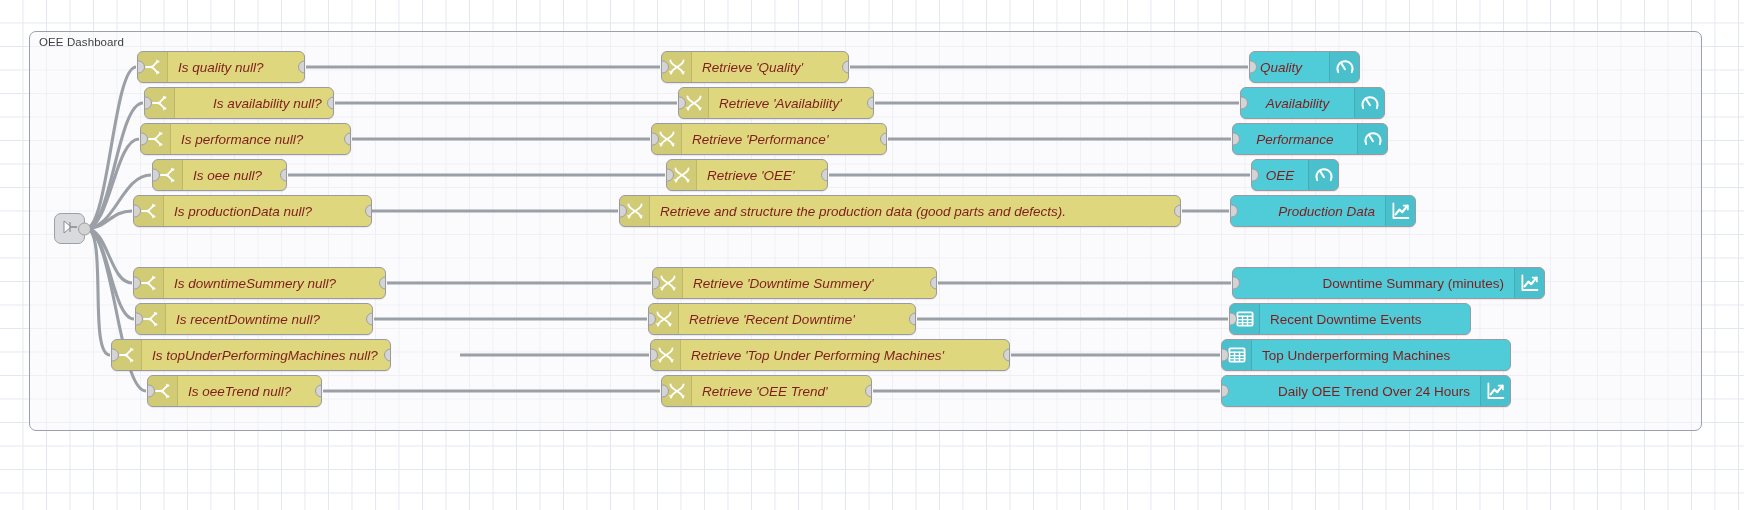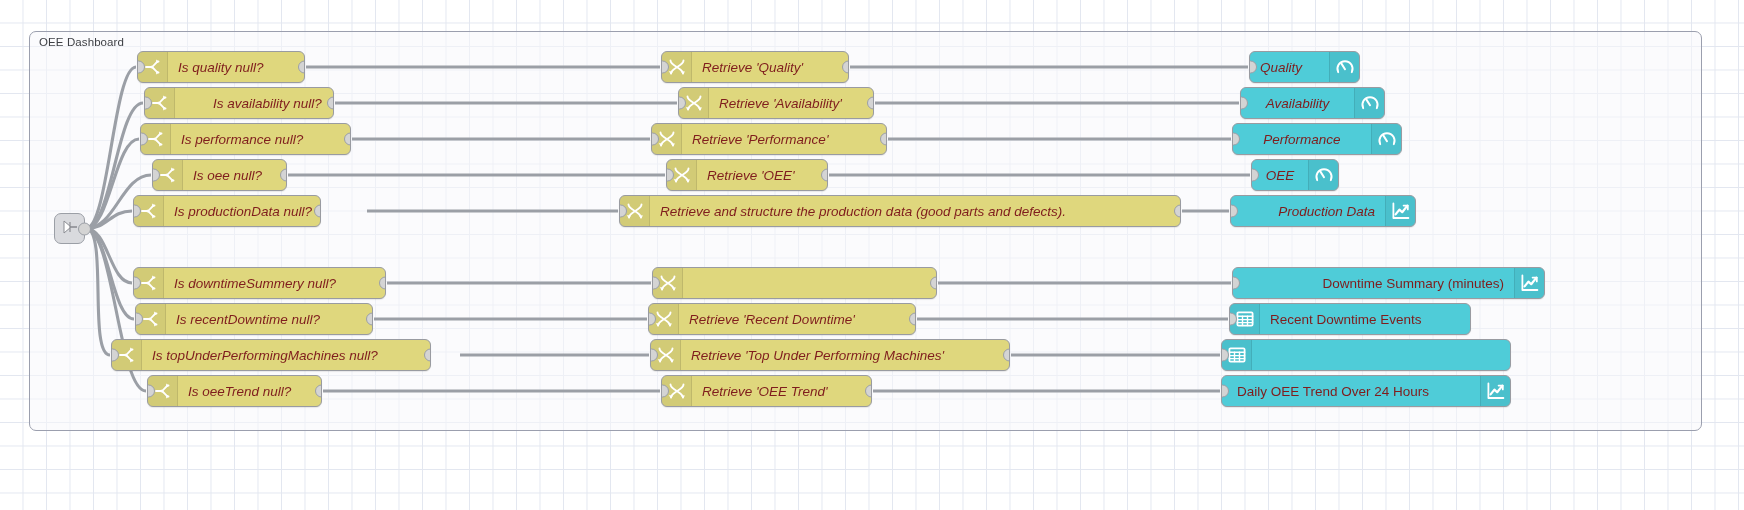--- a/index.html
+++ b/index.html
@@ -198,21 +198,21 @@
             <path d="M7.5 10 C12 10 12 4.5 15.5 4.5" fill="none" stroke="#ffffff" stroke-width="1.9" stroke-linecap="round" stroke-linejoin="round"></path>
             <path d="M7.5 10 C12 10 12 15.5 15.5 15.5" fill="none" stroke="#ffffff" stroke-width="1.9" stroke-linecap="round" stroke-linejoin="round"></path>
             <path d="M13.2 2.4 L16.2 4.5 L13.2 6.6 Z" fill="#ffffff" stroke="none" stroke-width="1" stroke-linecap="round" stroke-linejoin="round"></path>
             <path d="M13.2 13.4 L16.2 15.5 L13.2 17.6 Z" fill="#ffffff" stroke="none" stroke-width="1" stroke-linecap="round" stroke-linejoin="round"></path>
           </svg>
         </span>
         <span class="label italic left">Is oee null?</span>
         <span class="port inp"></span>
         <span class="port out"></span>
       </div>
-      <div class="node yellow" style="left: 133px; top: 195px; width: 188px;">
+      <div class="node yellow" style="left: 133px; top: 195px; width: 239px;">
         <span class="icon-box left">
           <svg width="20" height="20" viewBox="0 0 20 20">
             <path d="M3 10 L7.5 10" fill="none" stroke="#ffffff" stroke-width="1.9" stroke-linecap="round" stroke-linejoin="round"></path>
             <path d="M7.5 10 C12 10 12 4.5 15.5 4.5" fill="none" stroke="#ffffff" stroke-width="1.9" stroke-linecap="round" stroke-linejoin="round"></path>
             <path d="M7.5 10 C12 10 12 15.5 15.5 15.5" fill="none" stroke="#ffffff" stroke-width="1.9" stroke-linecap="round" stroke-linejoin="round"></path>
             <path d="M13.2 2.4 L16.2 4.5 L13.2 6.6 Z" fill="#ffffff" stroke="none" stroke-width="1" stroke-linecap="round" stroke-linejoin="round"></path>
             <path d="M13.2 13.4 L16.2 15.5 L13.2 17.6 Z" fill="#ffffff" stroke="none" stroke-width="1" stroke-linecap="round" stroke-linejoin="round"></path>
           </svg>
         </span>
         <span class="label italic left">Is productionData null?</span>
@@ -240,21 +240,21 @@
             <path d="M7.5 10 C12 10 12 4.5 15.5 4.5" fill="none" stroke="#ffffff" stroke-width="1.9" stroke-linecap="round" stroke-linejoin="round"></path>
             <path d="M7.5 10 C12 10 12 15.5 15.5 15.5" fill="none" stroke="#ffffff" stroke-width="1.9" stroke-linecap="round" stroke-linejoin="round"></path>
             <path d="M13.2 2.4 L16.2 4.5 L13.2 6.6 Z" fill="#ffffff" stroke="none" stroke-width="1" stroke-linecap="round" stroke-linejoin="round"></path>
             <path d="M13.2 13.4 L16.2 15.5 L13.2 17.6 Z" fill="#ffffff" stroke="none" stroke-width="1" stroke-linecap="round" stroke-linejoin="round"></path>
           </svg>
         </span>
         <span class="label italic left">Is recentDowntime null?</span>
         <span class="port inp"></span>
         <span class="port out"></span>
       </div>
-      <div class="node yellow" style="left: 111px; top: 339px; width: 320px;">
+      <div class="node yellow" style="left: 111px; top: 339px; width: 280px;">
         <span class="icon-box left">
           <svg width="20" height="20" viewBox="0 0 20 20">
             <path d="M3 10 L7.5 10" fill="none" stroke="#ffffff" stroke-width="1.9" stroke-linecap="round" stroke-linejoin="round"></path>
             <path d="M7.5 10 C12 10 12 4.5 15.5 4.5" fill="none" stroke="#ffffff" stroke-width="1.9" stroke-linecap="round" stroke-linejoin="round"></path>
             <path d="M7.5 10 C12 10 12 15.5 15.5 15.5" fill="none" stroke="#ffffff" stroke-width="1.9" stroke-linecap="round" stroke-linejoin="round"></path>
             <path d="M13.2 2.4 L16.2 4.5 L13.2 6.6 Z" fill="#ffffff" stroke="none" stroke-width="1" stroke-linecap="round" stroke-linejoin="round"></path>
             <path d="M13.2 13.4 L16.2 15.5 L13.2 17.6 Z" fill="#ffffff" stroke="none" stroke-width="1" stroke-linecap="round" stroke-linejoin="round"></path>
           </svg>
         </span>
         <span class="label italic left">Is topUnderPerformingMachines null?</span>
@@ -342,20 +342,21 @@
       </div>
       <div class="node yellow" style="left: 652px; top: 267px; width: 285px;">
         <span class="icon-box left">
           <svg width="20" height="20" viewBox="0 0 20 20">
             <path d="M3.5 3.5 C3.5 9 16 11 16 16.5" fill="none" stroke="#ffffff" stroke-width="1.9" stroke-linecap="round" stroke-linejoin="round"></path>
             <path d="M16.5 3.5 C16.5 9 4 11 4 16.5" fill="none" stroke="#ffffff" stroke-width="1.9" stroke-linecap="round" stroke-linejoin="round"></path>
             <path d="M13.6 14.2 L16 17.4 L18 14.4 Z" fill="#ffffff" stroke="none" stroke-width="1" stroke-linecap="round" stroke-linejoin="round"></path>
             <path d="M1.7 14.2 L4.1 17.4 L6.1 14.4 Z" fill="#ffffff" stroke="none" stroke-width="1" stroke-linecap="round" stroke-linejoin="round"></path>
           </svg>
         </span>
+        <span class="label italic left">Retrieve 'Downtime Summery'</span>
         <span class="port inp"></span>
         <span class="port out"></span>
       </div>
       <div class="node yellow" style="left: 648px; top: 303px; width: 268px;">
         <span class="icon-box left">
           <svg width="20" height="20" viewBox="0 0 20 20">
             <path d="M3.5 3.5 C3.5 9 16 11 16 16.5" fill="none" stroke="#ffffff" stroke-width="1.9" stroke-linecap="round" stroke-linejoin="round"></path>
             <path d="M16.5 3.5 C16.5 9 4 11 4 16.5" fill="none" stroke="#ffffff" stroke-width="1.9" stroke-linecap="round" stroke-linejoin="round"></path>
             <path d="M13.6 14.2 L16 17.4 L18 14.4 Z" fill="#ffffff" stroke="none" stroke-width="1" stroke-linecap="round" stroke-linejoin="round"></path>
             <path d="M1.7 14.2 L4.1 17.4 L6.1 14.4 Z" fill="#ffffff" stroke="none" stroke-width="1" stroke-linecap="round" stroke-linejoin="round"></path>
@@ -404,21 +405,21 @@
       <div class="node cyan" style="left: 1240px; top: 87px; width: 145px;">
         <span class="label italic center">Availability</span>
         <span class="icon-box right">
           <svg width="20" height="20" viewBox="0 0 20 20">
             <path d="M3.2 15.2 A7.6 7.6 0 1 1 16.8 15.2" fill="none" stroke="#ffffff" stroke-width="1.9" stroke-linecap="round"></path>
             <path d="M10 12.2 L6.3 6.4" fill="none" stroke="#ffffff" stroke-width="2" stroke-linecap="round" stroke-linejoin="round"></path>
           </svg>
         </span>
         <span class="port inp"></span>
       </div>
-      <div class="node cyan" style="left: 1232px; top: 123px; width: 170px; align-items: center;">
+      <div class="node cyan" style="left: 1232px; top: 123px; width: 156px; align-items: center;">
         <span class="label italic center">Performance</span>
         <span class="icon-box right">
           <svg width="20" height="20" viewBox="0 0 20 20">
             <path d="M3.2 15.2 A7.6 7.6 0 1 1 16.8 15.2" fill="none" stroke="#ffffff" stroke-width="1.9" stroke-linecap="round"></path>
             <path d="M10 12.2 L6.3 6.4" fill="none" stroke="#ffffff" stroke-width="2" stroke-linecap="round" stroke-linejoin="round"></path>
           </svg>
         </span>
         <span class="port inp"></span>
       </div>
       <div class="node cyan" style="left: 1251px; top: 159px; width: 88px;">
@@ -471,23 +472,24 @@
         <span class="icon-box left">
           <svg width="20" height="20" viewBox="0 0 20 20">
             <rect x="2.4" y="3.4" width="15.2" height="13.2" rx="1.2" fill="none" stroke="#ffffff" stroke-width="1.8"></rect>
             <path d="M2.4 7.2 L17.6 7.2" fill="none" stroke="#ffffff" stroke-width="1.6" stroke-linecap="round" stroke-linejoin="round"></path>
             <path d="M2.4 10.6 L17.6 10.6" fill="none" stroke="#ffffff" stroke-width="1.4" stroke-linecap="round" stroke-linejoin="round"></path>
             <path d="M2.4 13.6 L17.6 13.6" fill="none" stroke="#ffffff" stroke-width="1.4" stroke-linecap="round" stroke-linejoin="round"></path>
             <path d="M7.5 7.2 L7.5 16.6" fill="none" stroke="#ffffff" stroke-width="1.4" stroke-linecap="round" stroke-linejoin="round"></path>
             <path d="M12.5 7.2 L12.5 16.6" fill="none" stroke="#ffffff" stroke-width="1.4" stroke-linecap="round" stroke-linejoin="round"></path>
           </svg>
         </span>
-        <span class="port inp"></span>
-      </div>
-      <div class="node cyan" style="left: 1221px; top: 375px; width: 290px; gap: 41px;">
+        <span class="label left">Top Underperforming Machines</span>
+        <span class="port inp"></span>
+      </div>
+      <div class="node cyan" style="left: 1221px; top: 375px; width: 290px;">
         <span class="label right">Daily OEE Trend Over 24 Hours</span>
         <span class="icon-box right">
           <svg width="20" height="20" viewBox="0 0 20 20">
             <path d="M2.4 2.4 L2.4 17 L17.4 17" fill="none" stroke="#ffffff" stroke-width="1.8" stroke-linecap="round" stroke-linejoin="round"></path>
             <path d="M4.6 13.4 L8.4 8.6 L11.2 11.2 L16.4 4.6" fill="none" stroke="#ffffff" stroke-width="2.2" stroke-linecap="round" stroke-linejoin="round"></path>
             <path d="M12.6 4.6 L16.8 4.6 L16.8 8.4" fill="none" stroke="#ffffff" stroke-width="1.8" stroke-linecap="round" stroke-linejoin="round"></path>
           </svg>
         </span>
         <span class="port inp"></span>
       </div>

